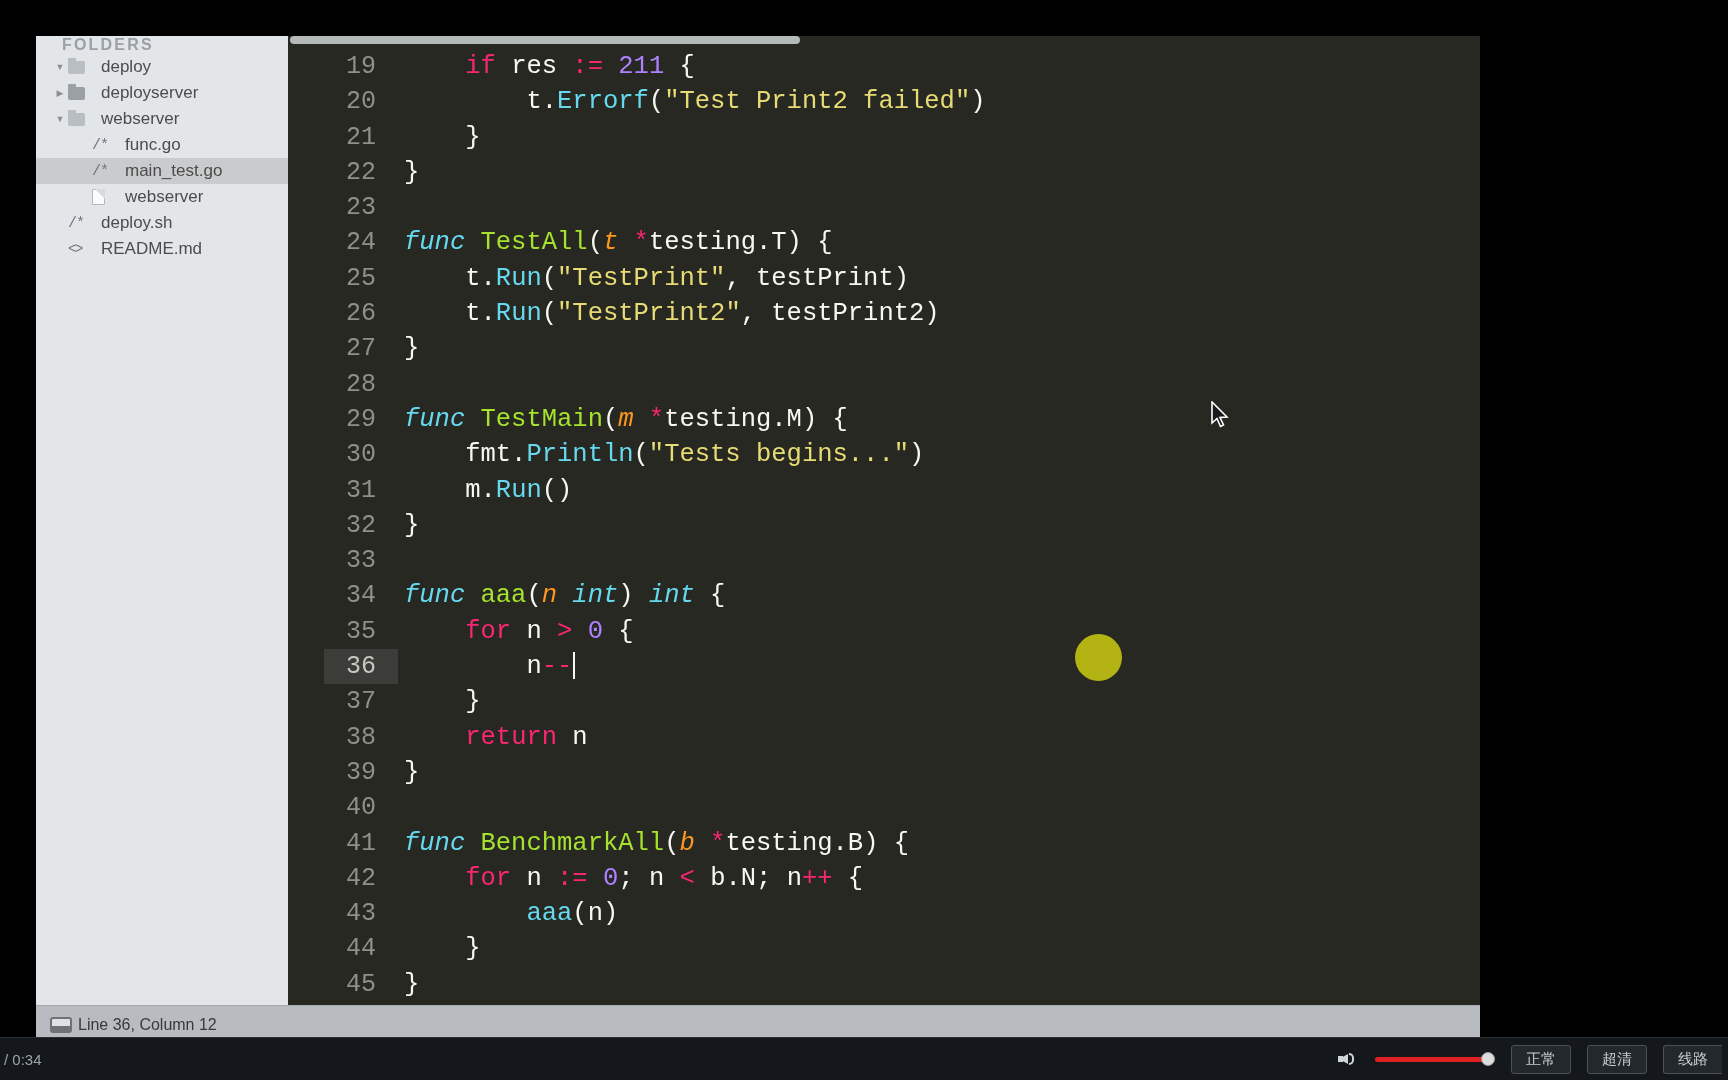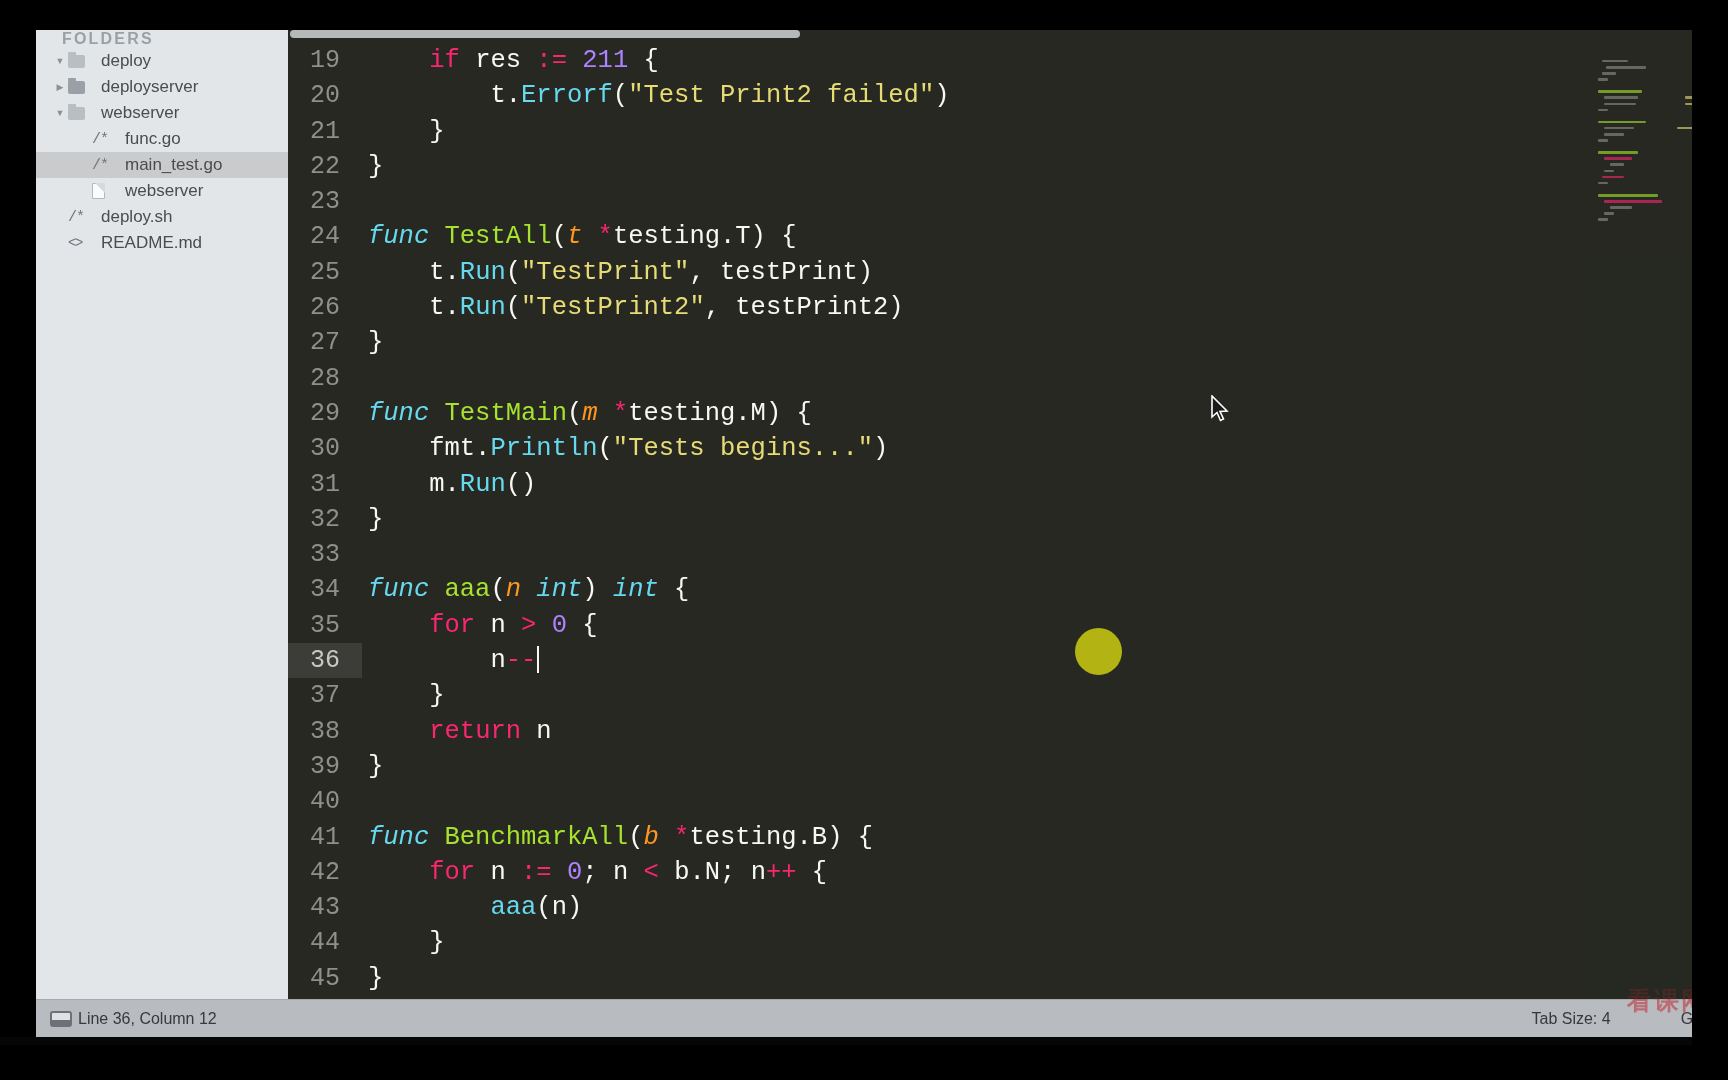--- a/index.html
+++ b/index.html
@@ -3,21 +3,21 @@
 <meta charset="utf-8">
 <style>
   * { margin:0; padding:0; box-sizing:border-box; }
   html,body { width:1728px; height:1080px; overflow:hidden; background:#000; }
   body { font-family:"Liberation Sans", sans-serif; }
 
   #screen { position:relative; width:1728px; height:1080px; background:#000; }
 
   
   #videoframe {
-    position:absolute; left:0; top:8px; width:1692px; height:1037px;
+    position:absolute; left:0; top:14px; width:1480px; height:1037px;
     background:#c2410c; overflow:hidden;
   }
 
   
   .bar-top   { position:absolute; left:0; top:0;    width:1728px; height:22px; background:#000; z-index:40; }
   .bar-left  { position:absolute; left:0; top:0;    width:36px;   height:1037px; background:#000; z-index:40; }
   .bar-bottom{ position:absolute; left:0; bottom:0; width:1728px; height:8px;  background:#050608; z-index:40; }
 
   
   #editor {
@@ -73,21 +73,21 @@
   #codepane {
     flex:1; position:relative; background:#272822; overflow:hidden; min-width:0;
   }
   #hscroll {
     position:absolute; top:0; left:2px; height:8px; width:510px;
     background:#cfd2d5; border-radius:4px; z-index:20; opacity:.85;
   }
   #code {
     position:absolute; left:0; top:13px; right:0; bottom:0;
     font-family:"Liberation Mono", monospace; font-size:25.5px; line-height:35.3px;
-    color:#f8f8f2; white-space:pre;
+    color:#f8f8f2; white-space:pre;padding-left:36px;
   }
   .ln {
     display:flex; height:35.3px; align-items:center;
   }
   .gut {
     width:74px; flex:none; text-align:right; padding-right:22px;
     color:#8f908a; font-size:25px;
   }
   .ln.cur .gut { background:#3c3d38; color:#c8c8c2; }
   .src { flex:1; padding-left:6px; position:relative; }
@@ -347,13 +347,30 @@
         </div>
         <div id="watermark">看课网</div>
       </div>
     </div>
 
     <div class="bar-top"></div>
     <div class="bar-left"></div>
     <div class="bar-bottom"></div>
   </div>
 
+  <div id="player">
+    <span class="p-time">/ 0:34</span>
+    <div class="p-right">
+      <span class="spk">
+        <span class="box"></span>
+          <span class="cone"></span>
+          <span class="w1"></span>
+      </span>
+      <span class="volwrap">
+        <span class="voltrack"></span>
+          <span class="volknob"></span>
+      </span>
+      <span class="qbtn">正常</span>
+      <span class="qbtn">超清</span>
+      <span class="qbtn cut">线路</span>
+    </div>
+  </div>
 </div>
 
 </body></html>

